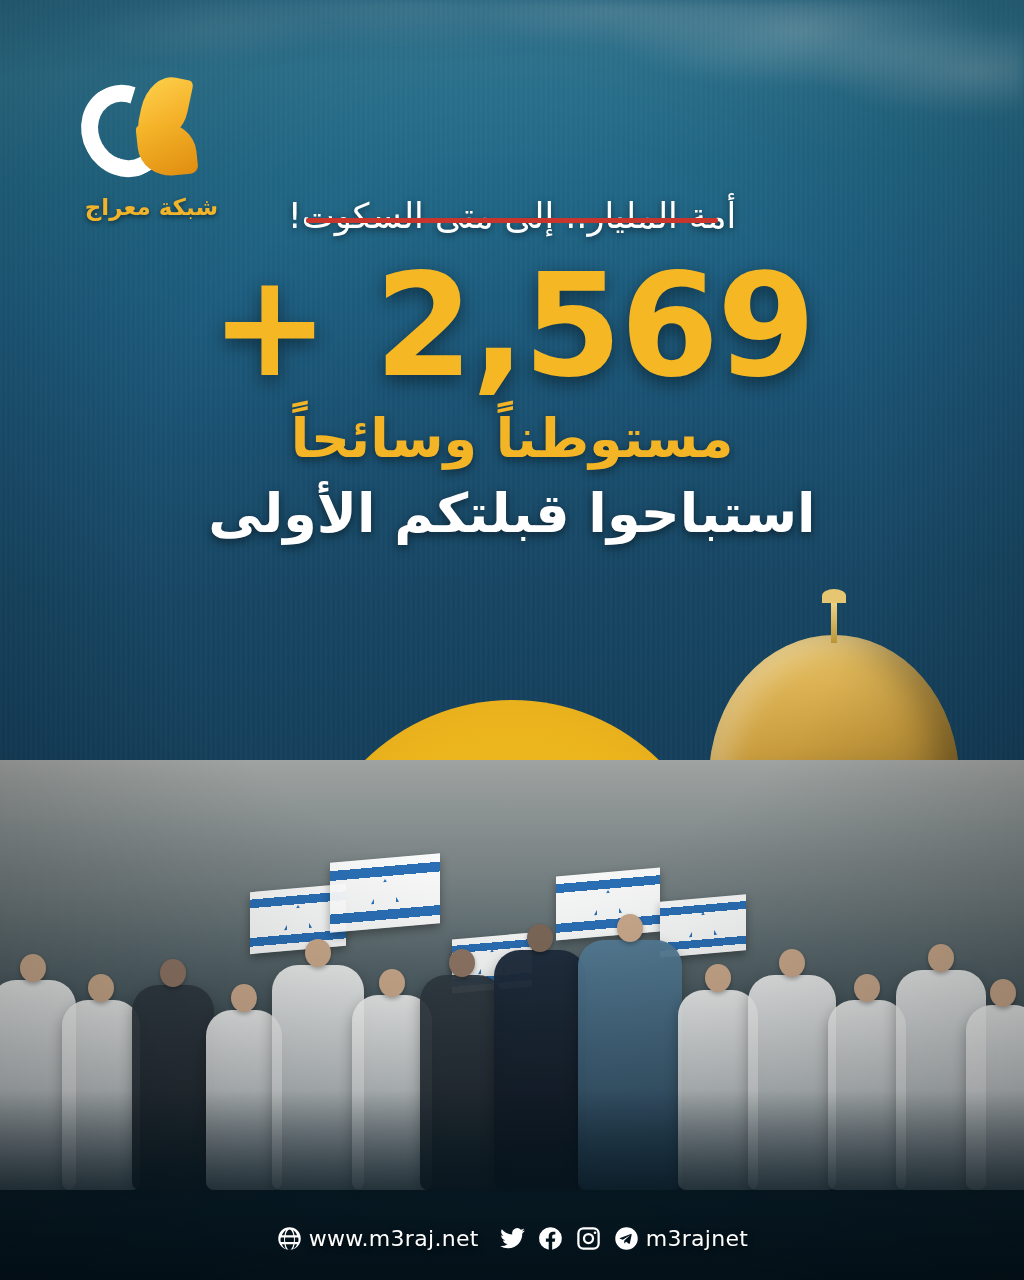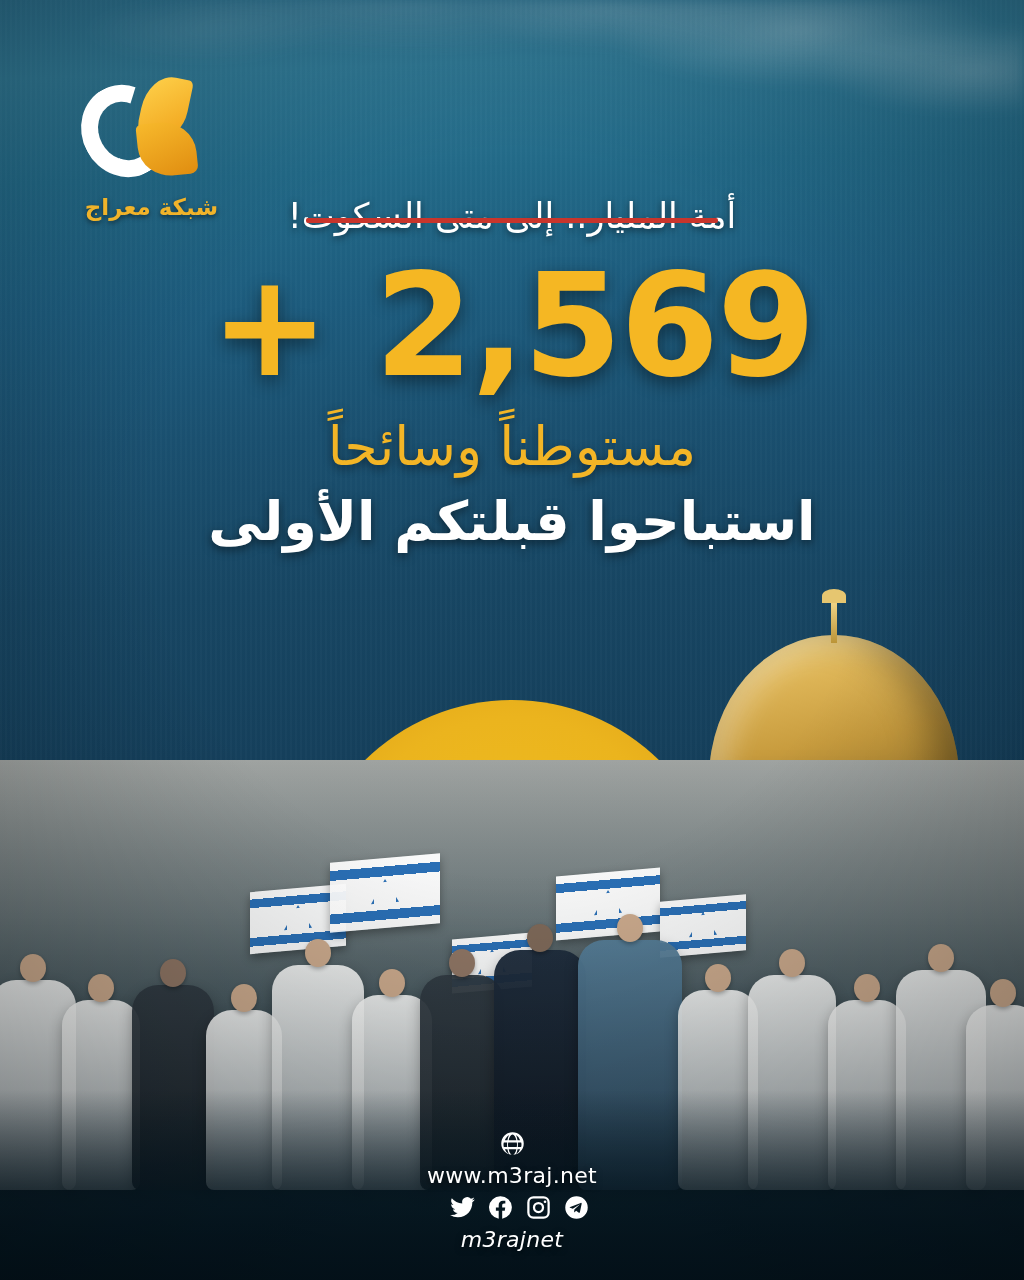--- a/index.html
+++ b/index.html
@@ -306,24 +306,24 @@
     color: #f5b723;
     font-size: 142px;
     font-weight: bold;
     line-height: 1.02;
     letter-spacing: -2px;
     text-shadow: 0 6px 18px rgba(0,0,0,0.45);
     direction: ltr;
   }
 
   .subnum {
-    margin-top: 16px;
+    margin-top: 8px;
     color: #f3b526;
     font-size: 54px;
-    font-weight: normal;
+    font-weight: bold;
     text-shadow: 0 3px 10px rgba(0,0,0,0.45);
   }
 
   .line2 {
     margin-top: 12px;
     color: #ffffff;
     font-size: 54px;
     font-weight: bold;
     text-shadow: 0 3px 10px rgba(0,0,0,0.5);
   }
@@ -339,34 +339,32 @@
   
   .footer {
     position: absolute;
     left: 0; right: 0;
     bottom: 28px;
     display: flex;
     align-items: center;
     justify-content: center;
     gap: 6px;
     direction: ltr;
-    flex-direction: column;
   }
   .footer .site {
     color: #ffffff;
     font-size: 22px;
     letter-spacing: 0.3px;
     text-shadow: 0 2px 6px rgba(0,0,0,0.6);
   }
   .footer .handle {
     color: #ffffff;
     font-size: 22px;
     letter-spacing: 0.3px;
     text-shadow: 0 2px 6px rgba(0,0,0,0.6);
-    font-style: italic;
   }
   .ficon {
     width: 27px; height: 27px;
     display: inline-flex;
     align-items: center;
     justify-content: center;
     color: #ffffff;
   }
   .ficon svg { width: 100%; height: 100%; fill: #ffffff; }
   .social-group { display: flex; align-items: center; gap: 11px; margin-left: 14px; }

